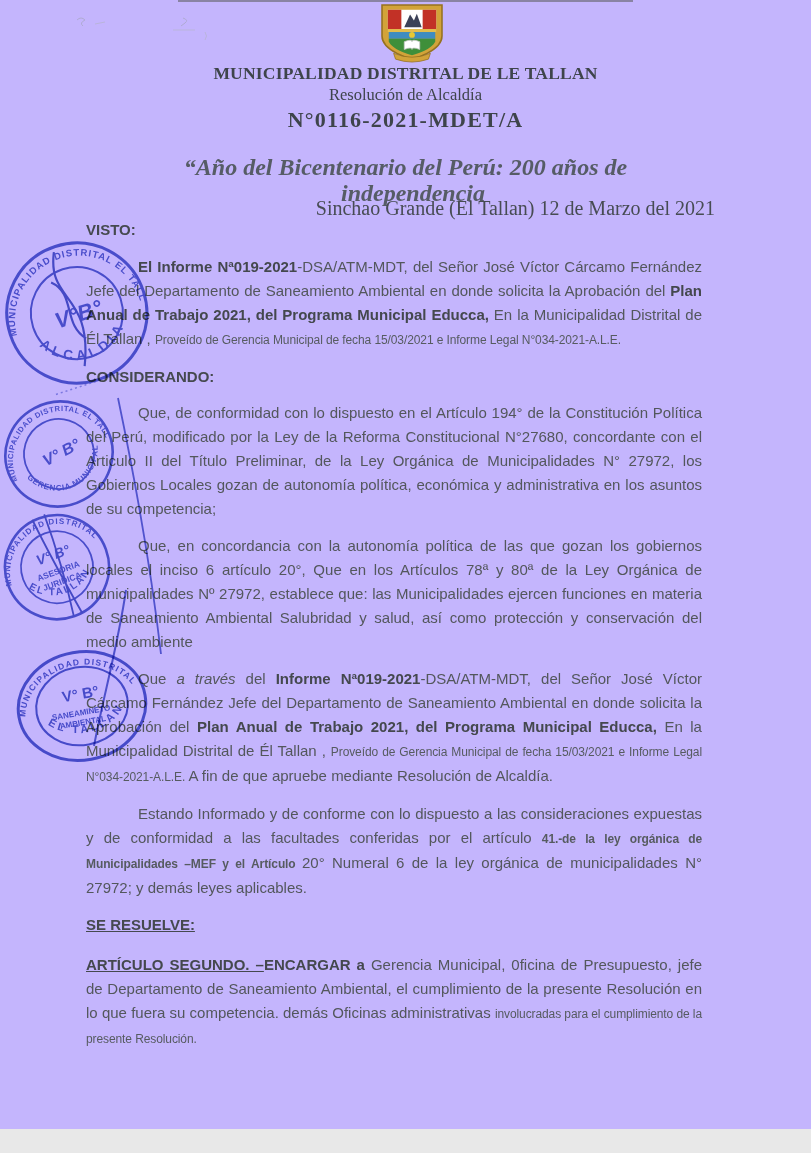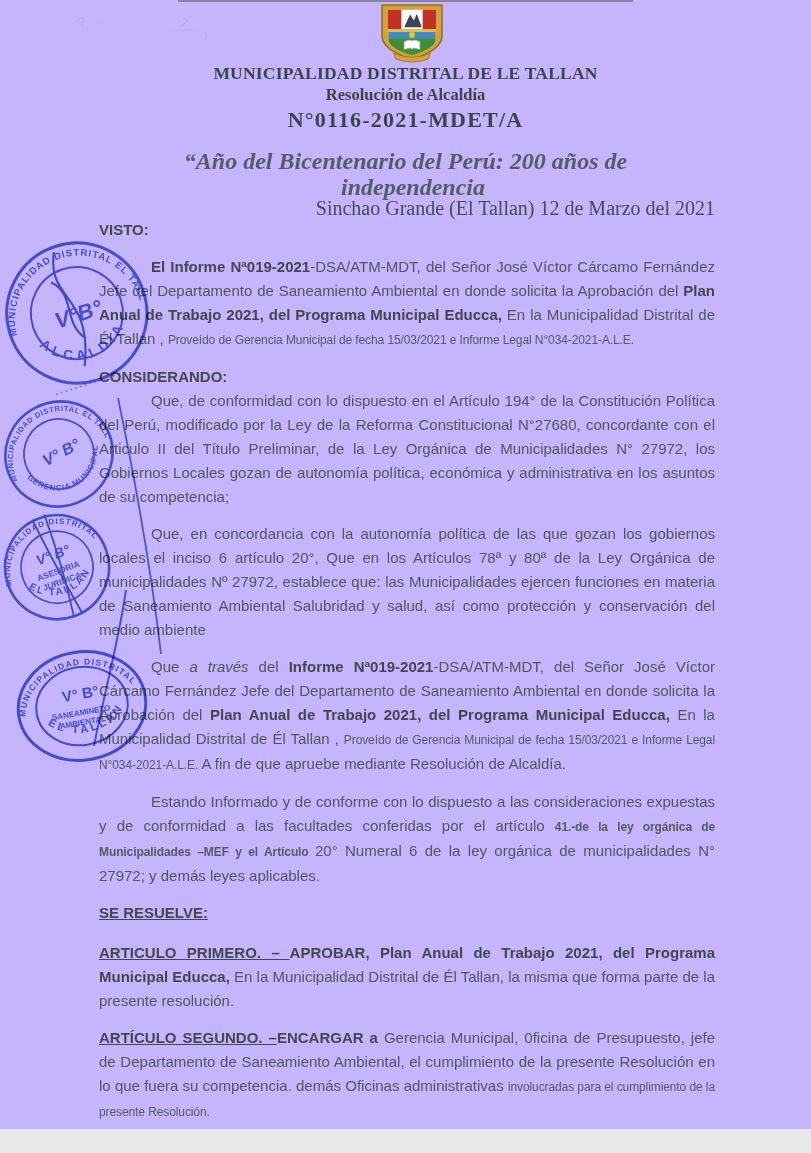--- a/index.html
+++ b/index.html
@@ -12,27 +12,27 @@
     font-family:"Liberation Sans", sans-serif;
     color:#53575c;
   }
   
   .scan-top-edge{position:absolute;left:178px;top:0;width:455px;height:2px;background:#5a5a5a;opacity:.55;}
   .pencil-marks{position:absolute;left:55px;top:10px;opacity:.5;}
   .crest{position:absolute;left:373px;top:3px;width:78px;height:60px;}
   .header-block{position:absolute;left:0;top:63px;width:100%;text-align:center;
     font-family:"Liberation Serif", serif;color:#3e444b;}
   .muni-name{font-size:17.5px;font-weight:bold;letter-spacing:.2px;line-height:21px;}
-  .res-type{font-size:16.5px;font-weight:bold;line-height:21px;}
+  .res-type{font-size:16.5px;font-weight:normal;line-height:21px;}
   .res-number{font-size:22px;font-weight:bold;letter-spacing:1.2px;line-height:27px;margin-top:1px;}
-  .motto{font-size:24px;font-weight:bold;font-style:italic;color:#565c66;line-height:29px;margin-top:14px;}
+  .motto{font-size:24px;font-weight:bold;font-style:italic;color:#565c66;line-height:29px;margin-top:20px;}
   .dateline{position:absolute;right:96px;top:197px;
     font-family:"Liberation Serif", serif;font-weight:normal;font-size:20px;color:#474c53;}
   
-  .body-text{position:absolute;left:99px;top:218px;width:616px;
+  .body-text{position:absolute;left:86px;top:218px;width:616px;
     font-size:15px;line-height:24px;text-align:justify;}
   .body-text p{margin:0 0 13px 0;}
   .indent{text-indent:52px;}
   .label{font-weight:bold;color:#45494f;margin:0 0 9px 0;}
   .label-underline{text-decoration:underline;}
   .f-b{font-weight:bold;color:#44484e;}
   .f-u{text-decoration:underline;}
   .f-i{font-style:italic;}
   .f-c{font-size:12px;letter-spacing:-.1px;color:#565b60;}
   
@@ -79,27 +79,26 @@
     <div class="res-number">N°0116-2021-MDET/A</div>
     <div class="motto">“Año del Bicentenario del Perú: 200 años de</div>
     <div class="motto" style="margin-top:-3px;padding-left:15px;">independencia</div>
   </div>
 
   <div class="dateline">Sinchao Grande (El Tallan) 12 de Marzo del 2021</div>
 
   <div class="body-text">
     <p class="label">VISTO:</p>
     <p class="indent"><span class="f-b">El Informe Nª019-2021</span><span>-DSA/ATM-MDT, del Señor José Víctor Cárcamo Fernández Jefe del Departamento de Saneamiento Ambiental en donde solicita la Aprobación del </span><span class="f-b">Plan Anual de Trabajo 2021, del Programa Municipal Educca, </span><span>En la Municipalidad Distrital de Él Tallan , </span><span class="f-c">Proveído de Gerencia Municipal de fecha 15/03/2021 e Informe Legal  N°034-2021-A.L.E.</span></p>
-    <p class="label" style="margin-bottom:0;">CONSIDERANDO:</p>
+    <p class="label" style="margin-bottom:12px;">CONSIDERANDO:</p>
     <p class="indent"><span>Que, de conformidad con lo dispuesto en el Artículo 194° de la Constitución Política del Perú, modificado por la Ley de la Reforma Constitucional N°27680, concordante con el Articulo II del Título Preliminar, de la Ley Orgánica de Municipalidades N° 27972, los Gobiernos Locales gozan de autonomía política, económica y administrativa en los asuntos de su competencia;</span></p>
     <p class="indent"><span>Que, en concordancia con la autonomía política de las que gozan los gobiernos locales el inciso 6 artículo 20°, Que en los Artículos 78ª y 80ª de la Ley Orgánica de municipalidades Nº 27972, establece que: las Municipalidades ejercen funciones en materia de Saneamiento Ambiental Salubridad y salud, así como protección y conservación del medio ambiente</span></p>
     <p class="indent"><span>Que </span><span class="f-i">a través</span><span> del </span><span class="f-b">Informe Nª019-2021</span><span>-DSA/ATM-MDT, del Señor José Víctor Cárcamo Fernández Jefe del Departamento de Saneamiento Ambiental en donde solicita la Aprobación del </span><span class="f-b">Plan Anual de Trabajo 2021, del Programa Municipal Educca, </span><span>En la Municipalidad Distrital de Él Tallan , </span><span class="f-c">Proveído de Gerencia Municipal de fecha 15/03/2021 e Informe Legal  N°034-2021-A.L.E.</span><span>   A fin de que apruebe mediante Resolución de Alcaldía.</span></p>
     <p class="indent"><span>Estando Informado y de conforme con lo dispuesto a las consideraciones expuestas y de conformidad a las facultades conferidas por el artículo </span><span class="f-b f-c">41.-de la ley orgánica de Municipalidades –MEF y el Artículo </span><span>20° Numeral 6 de la ley orgánica de municipalidades N° 27972; y demás leyes aplicables.</span></p>
     <p class="label label-underline" style="margin:4px 0 16px 0;">SE RESUELVE:</p>
-    <p><span class="f-b f-u">ARTICULO PRIMERO. – </span><span class="f-b">APROBAR, </span><span class="f-b">Plan Anual de Trabajo 2021, del Programa Municipal Educca, </span><span>En la Municipalidad Distrital de Él Tallan, la misma que forma parte de la presente resolución.</span></p>
     <p><span class="f-b f-u">ARTÍCULO SEGUNDO. –</span><span class="f-b">ENCARGAR a </span><span>Gerencia Municipal, 0ficina de Presupuesto, jefe de Departamento de Saneamiento Ambiental, el cumplimiento de la presente Resolución en lo que fuera su competencia. demás Oficinas administrativas </span><span class="f-c">involucradas para el cumplimiento de la presente Resolución.</span></p>
   </div>
 
   <svg id="stamp-alcaldia" class="stamp" width="150" height="155" viewBox="0 0 150 155">
     <defs>
       <path id="s1top" d="M 11,84 A 64,64 0 1 1 139,84"></path>
       <path id="s1bot" d="M 26,89 A 52,52 0 0 0 124,89"></path>
     </defs>
     <circle cx="75" cy="77" r="70" fill="none" stroke="#4352c4" stroke-width="3"></circle>
     <circle cx="75" cy="77" r="46" fill="none" stroke="#4352c4" stroke-width="2"></circle>

